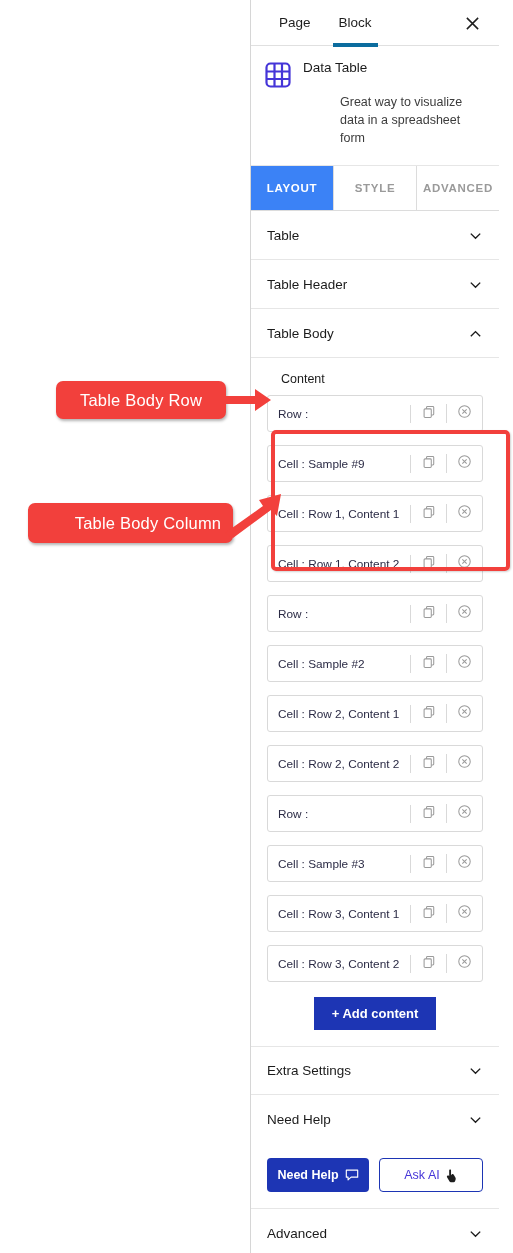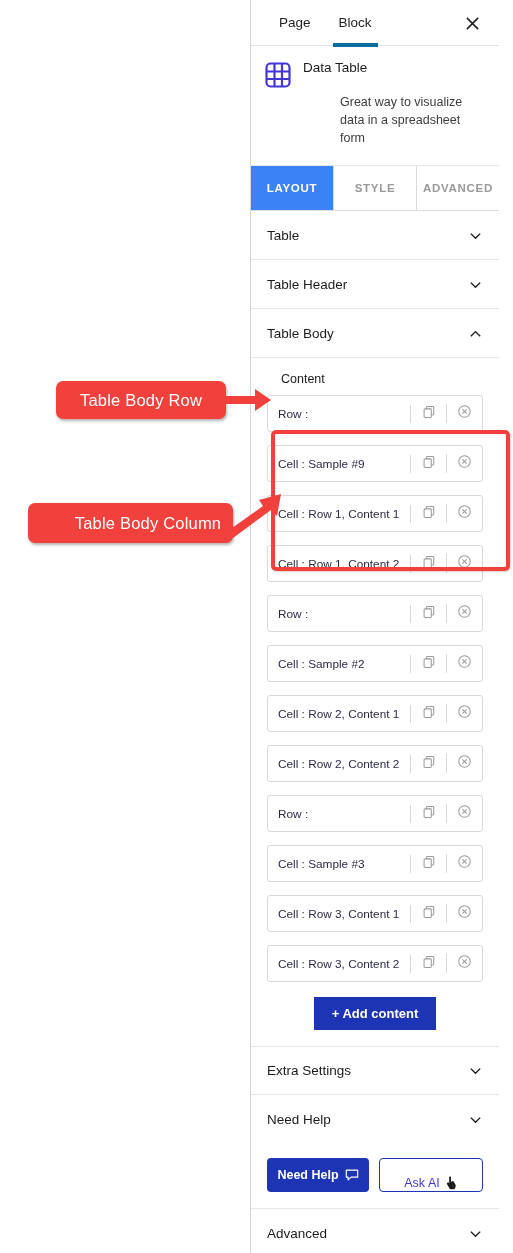--- a/index.html
+++ b/index.html
@@ -215,21 +215,21 @@
     font-family: "Liberation Sans", sans-serif;
   }
   .btn-ask-ai {
     flex: 1 1 0;
     background: #ffffff;
     color: #4535d8;
     border: 1px solid #1d35b4;
     border-radius: 4px;
     height: 34px;
     font-size: 12.5px;
-    display: flex; align-items: flex-end; justify-content: center; gap: 5px;
+    display: flex; align-items: center; justify-content: center; gap: 5px;
     cursor: pointer;
     font-family: "Liberation Sans", sans-serif;
   }
 </style>
 </head>
 <body>
 
 <div id="root">
 
   <div class="panel">

